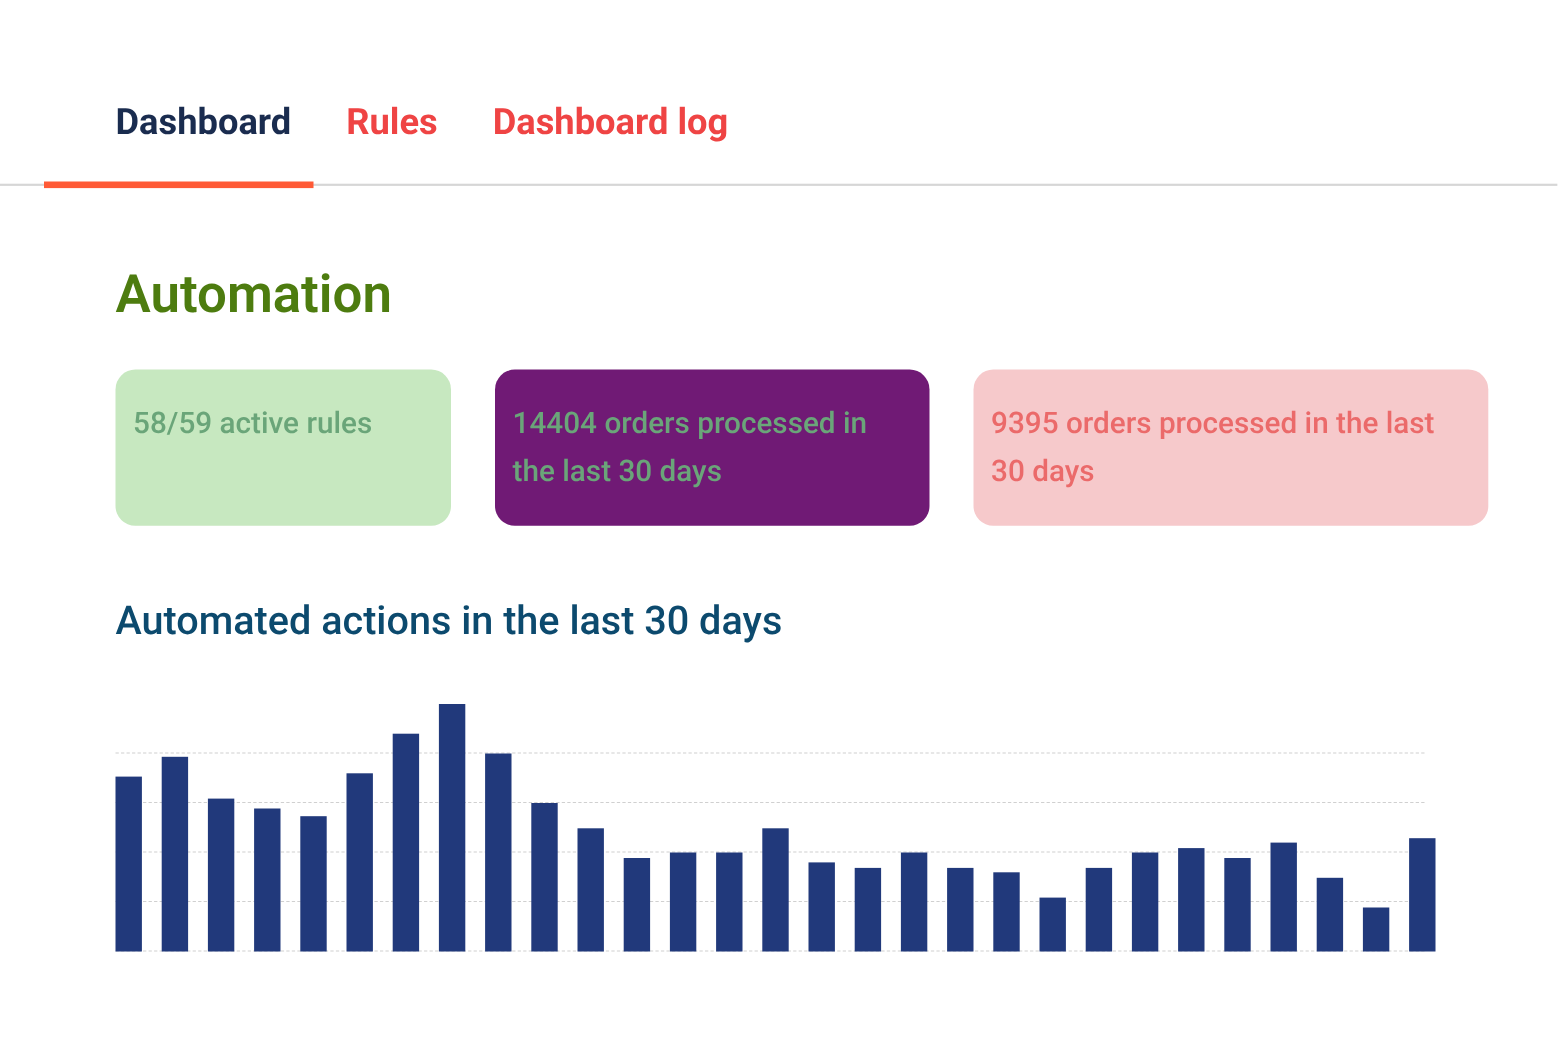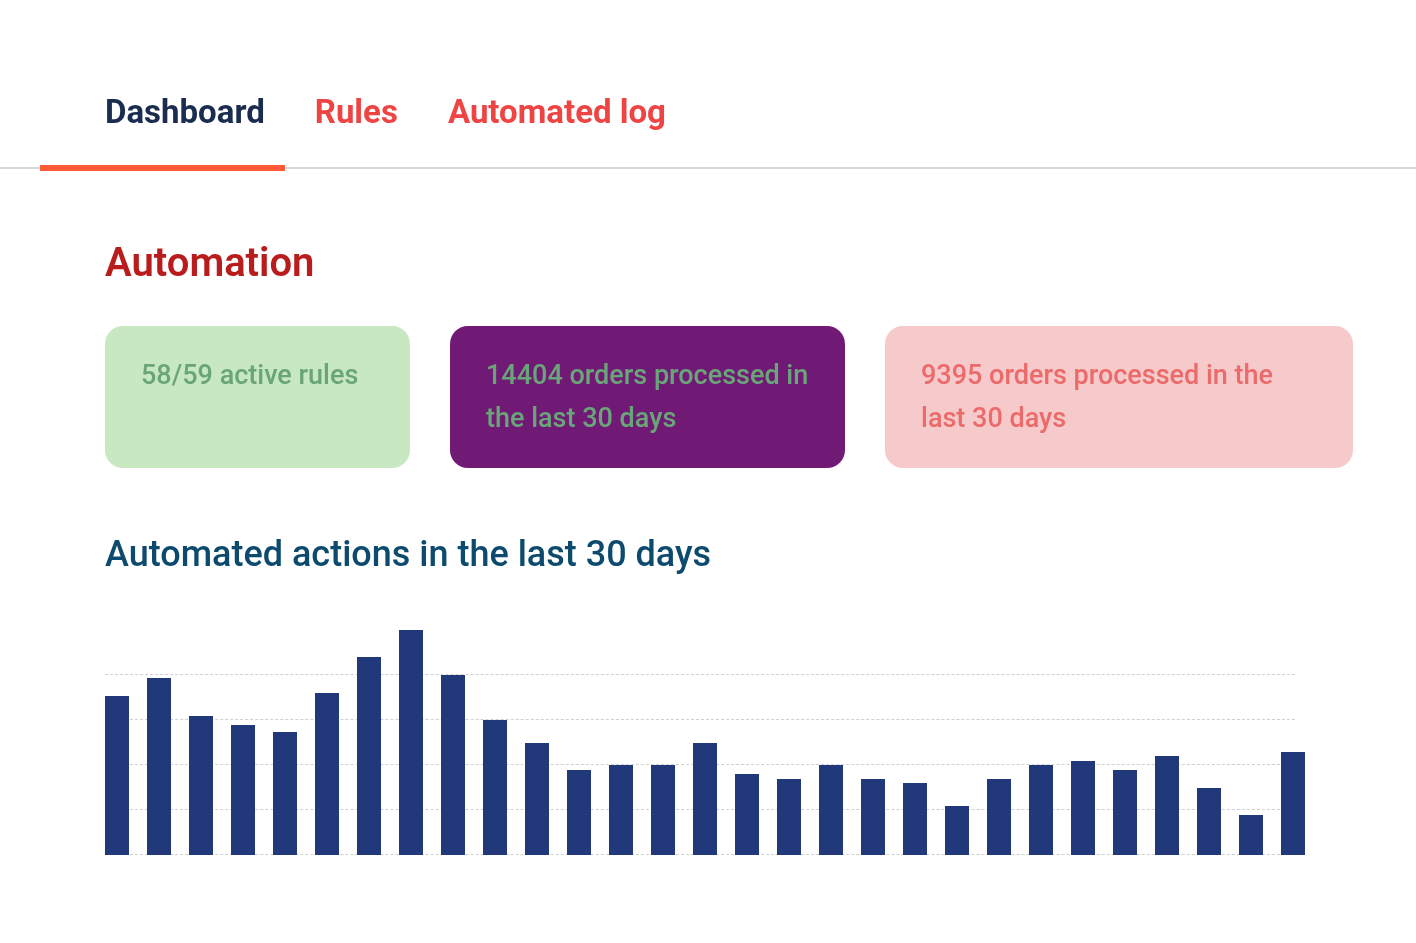--- a/index.html
+++ b/index.html
@@ -46,33 +46,33 @@
       bottom: -4px;
       left: -65px;
       right: -20px;
       height: 6px;
       background: #ff5a36;
     }
     .content {
       padding: 70px 105px 0 105px;
     }
     .section-title {
-      font-size: 40px;
+      font-size: 48px;
       font-weight: 600;
-      color: #b91c1c;
+      color: #4d7c0f;
       margin-bottom: 40px;
     }
     .cards {
       display: flex;
       gap: 40px;
       margin-bottom: 65px;
     }
     .card {
       border-radius: 18px;
-      padding: 28px 36px;
+      padding: 28px 16px;
       font-size: 27px;
       font-weight: 500;
       line-height: 1.6;
       flex-shrink: 0;
     }
     .card-green {
       background: #c7e8c0;
       color: #6aa579;
       width: 305px;
     }
@@ -126,21 +126,21 @@
       flex-shrink: 0;
     }
   </style>
 </head>
 <body>
 
 <div class="container">
   <div class="tabs">
     <div class="tab active">Dashboard</div>
     <div class="tab">Rules</div>
-    <div class="tab">Automated log</div>
+    <div class="tab">Dashboard log</div>
   </div>
 
   <div class="content">
     <h2 class="section-title">Automation</h2>
 
     <div class="cards">
       <div class="card card-green">58/59 active rules</div>
       <div class="card card-green-wide">14404 orders processed in the last 30 days</div>
       <div class="card card-red">9395 orders processed in the last 30 days</div>
     </div>

